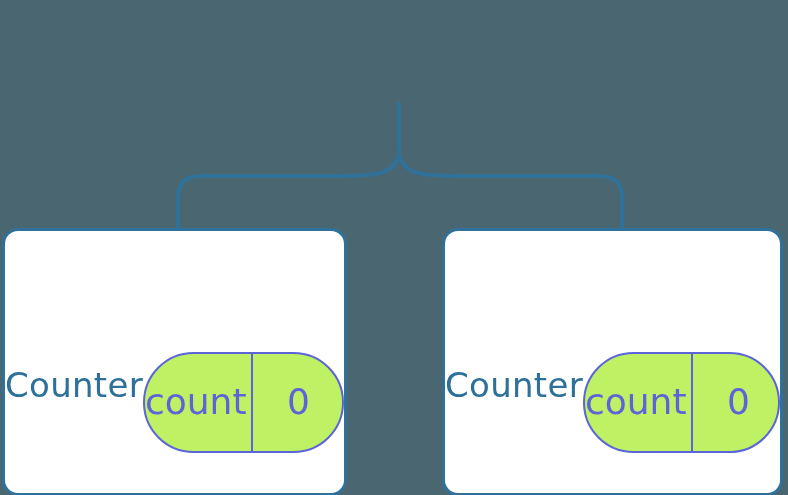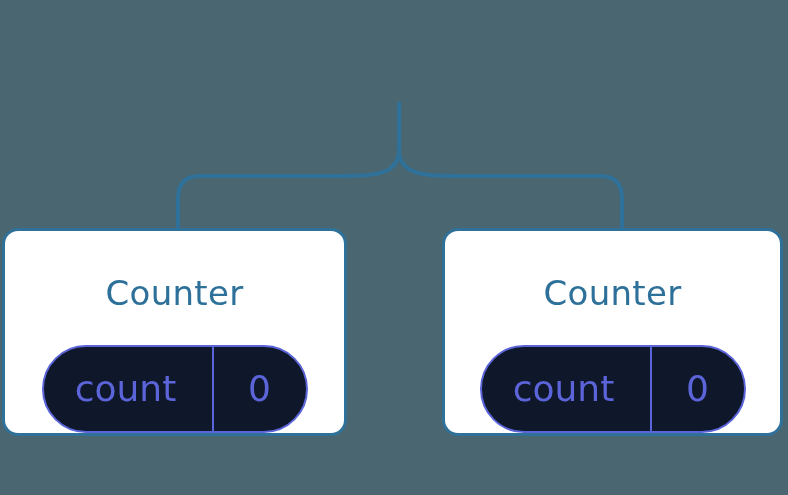--- a/index.html
+++ b/index.html
@@ -53,24 +53,24 @@
   #root-node .node-title {
     color: #2d7099;
     font-size: 34px;
     line-height: 1;
     letter-spacing: 0.2px;
   }
 
   
   .component-node {
     top: 228px;
-    height: 208px;
+    height: 268px;
     border-radius: 16px;
     display: flex;
-    flex-direction: column;
+    flex-direction: row;
     align-items: center;
     padding-top: 45px;
   }
   #component-node-0 {
     left: 2px;
     width: 345px;
   }
   #component-node-1 {
     left: 442px;
     width: 341px;
@@ -87,21 +87,21 @@
   
   .state-pill {
     margin-top: 35px;
     height: 101px;
     width: 266px;
     border: 2px solid #5b64d8;
     border-radius: 51px;
     box-sizing: border-box;
     display: flex;
     align-items: stretch;
-    background: #0f172a;
+    background: #bef264;
     overflow: hidden;
     text-align: right;
   }
   .state-key {
     flex: 1 1 auto;
     display: flex;
     align-items: center;
     justify-content: center;
     color: #5b64d8;
     font-size: 36px;

